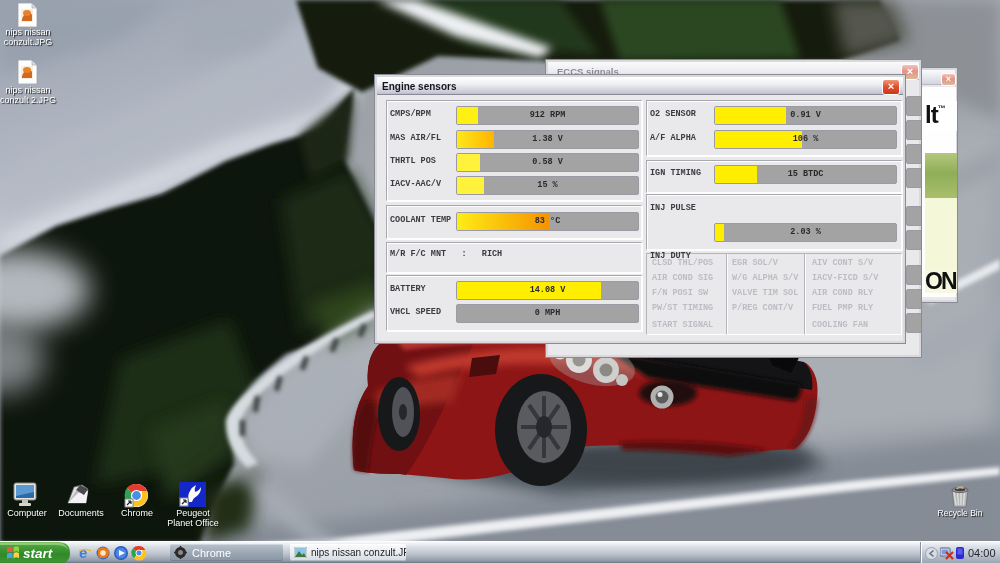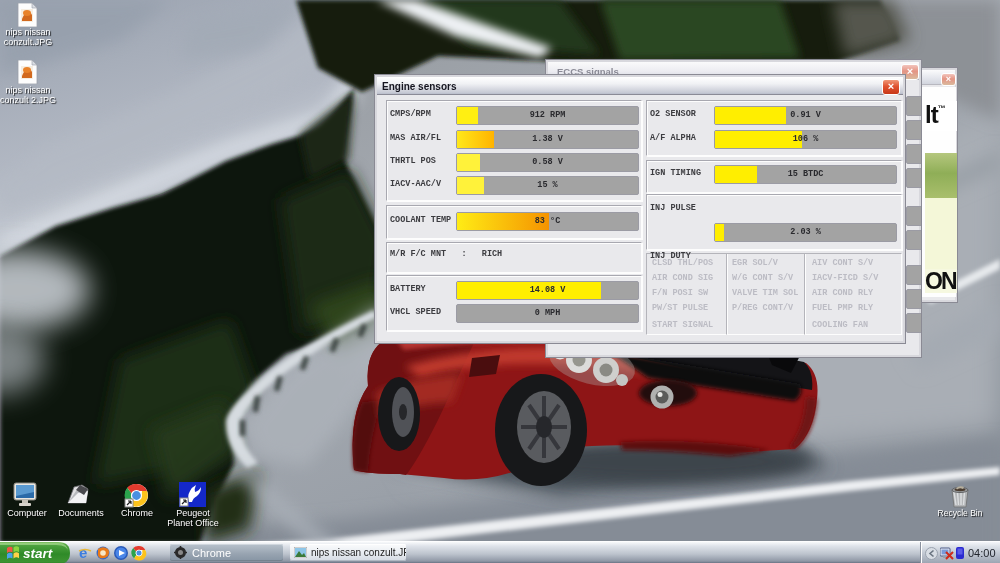--- a/index.html
+++ b/index.html
@@ -273,24 +273,24 @@
         <div class="bval">15 BTDC</div>
       </div>
     <div class="bar" style="left:339px;top:148px;width:181px;height:17px;">
       <div class="fill" style="width:9px;background:#ffee00;"></div>
         <div class="bval">2.03 %</div>
       </div>
 
     <div class="mdis" style="left:277px;top:183px;">CLSD THL/POS</div>
     <div class="mdis" style="left:277px;top:198px;">AIR COND SIG</div>
     <div class="mdis" style="left:277px;top:213px;">F/N POSI SW</div>
-    <div class="mdis" style="left:277px;top:228px;">PW/ST PULSE</div>
+    <div class="mdis" style="left:277px;top:228px;">PW/ST TIMING</div>
     <div class="mdis" style="left:277px;top:245px;">START SIGNAL</div>
     <div class="mdis" style="left:357px;top:183px;">EGR SOL/V</div>
-    <div class="mdis" style="left:357px;top:198px;">W/G CONT S/V</div>
+    <div class="mdis" style="left:357px;top:198px;">W/G ALPHA S/V</div>
     <div class="mdis" style="left:357px;top:213px;">VALVE TIM SOL</div>
     <div class="mdis" style="left:357px;top:228px;">P/REG CONT/V</div>
     <div class="mdis" style="left:437px;top:183px;">AIV CONT S/V</div>
     <div class="mdis" style="left:437px;top:198px;">IACV-FICD S/V</div>
     <div class="mdis" style="left:437px;top:213px;">AIR COND RLY</div>
     <div class="mdis" style="left:437px;top:228px;">FUEL PMP RLY</div>
     <div class="mdis" style="left:437px;top:245px;">COOLING FAN</div>
   </div>
 
   <div id="icons">

